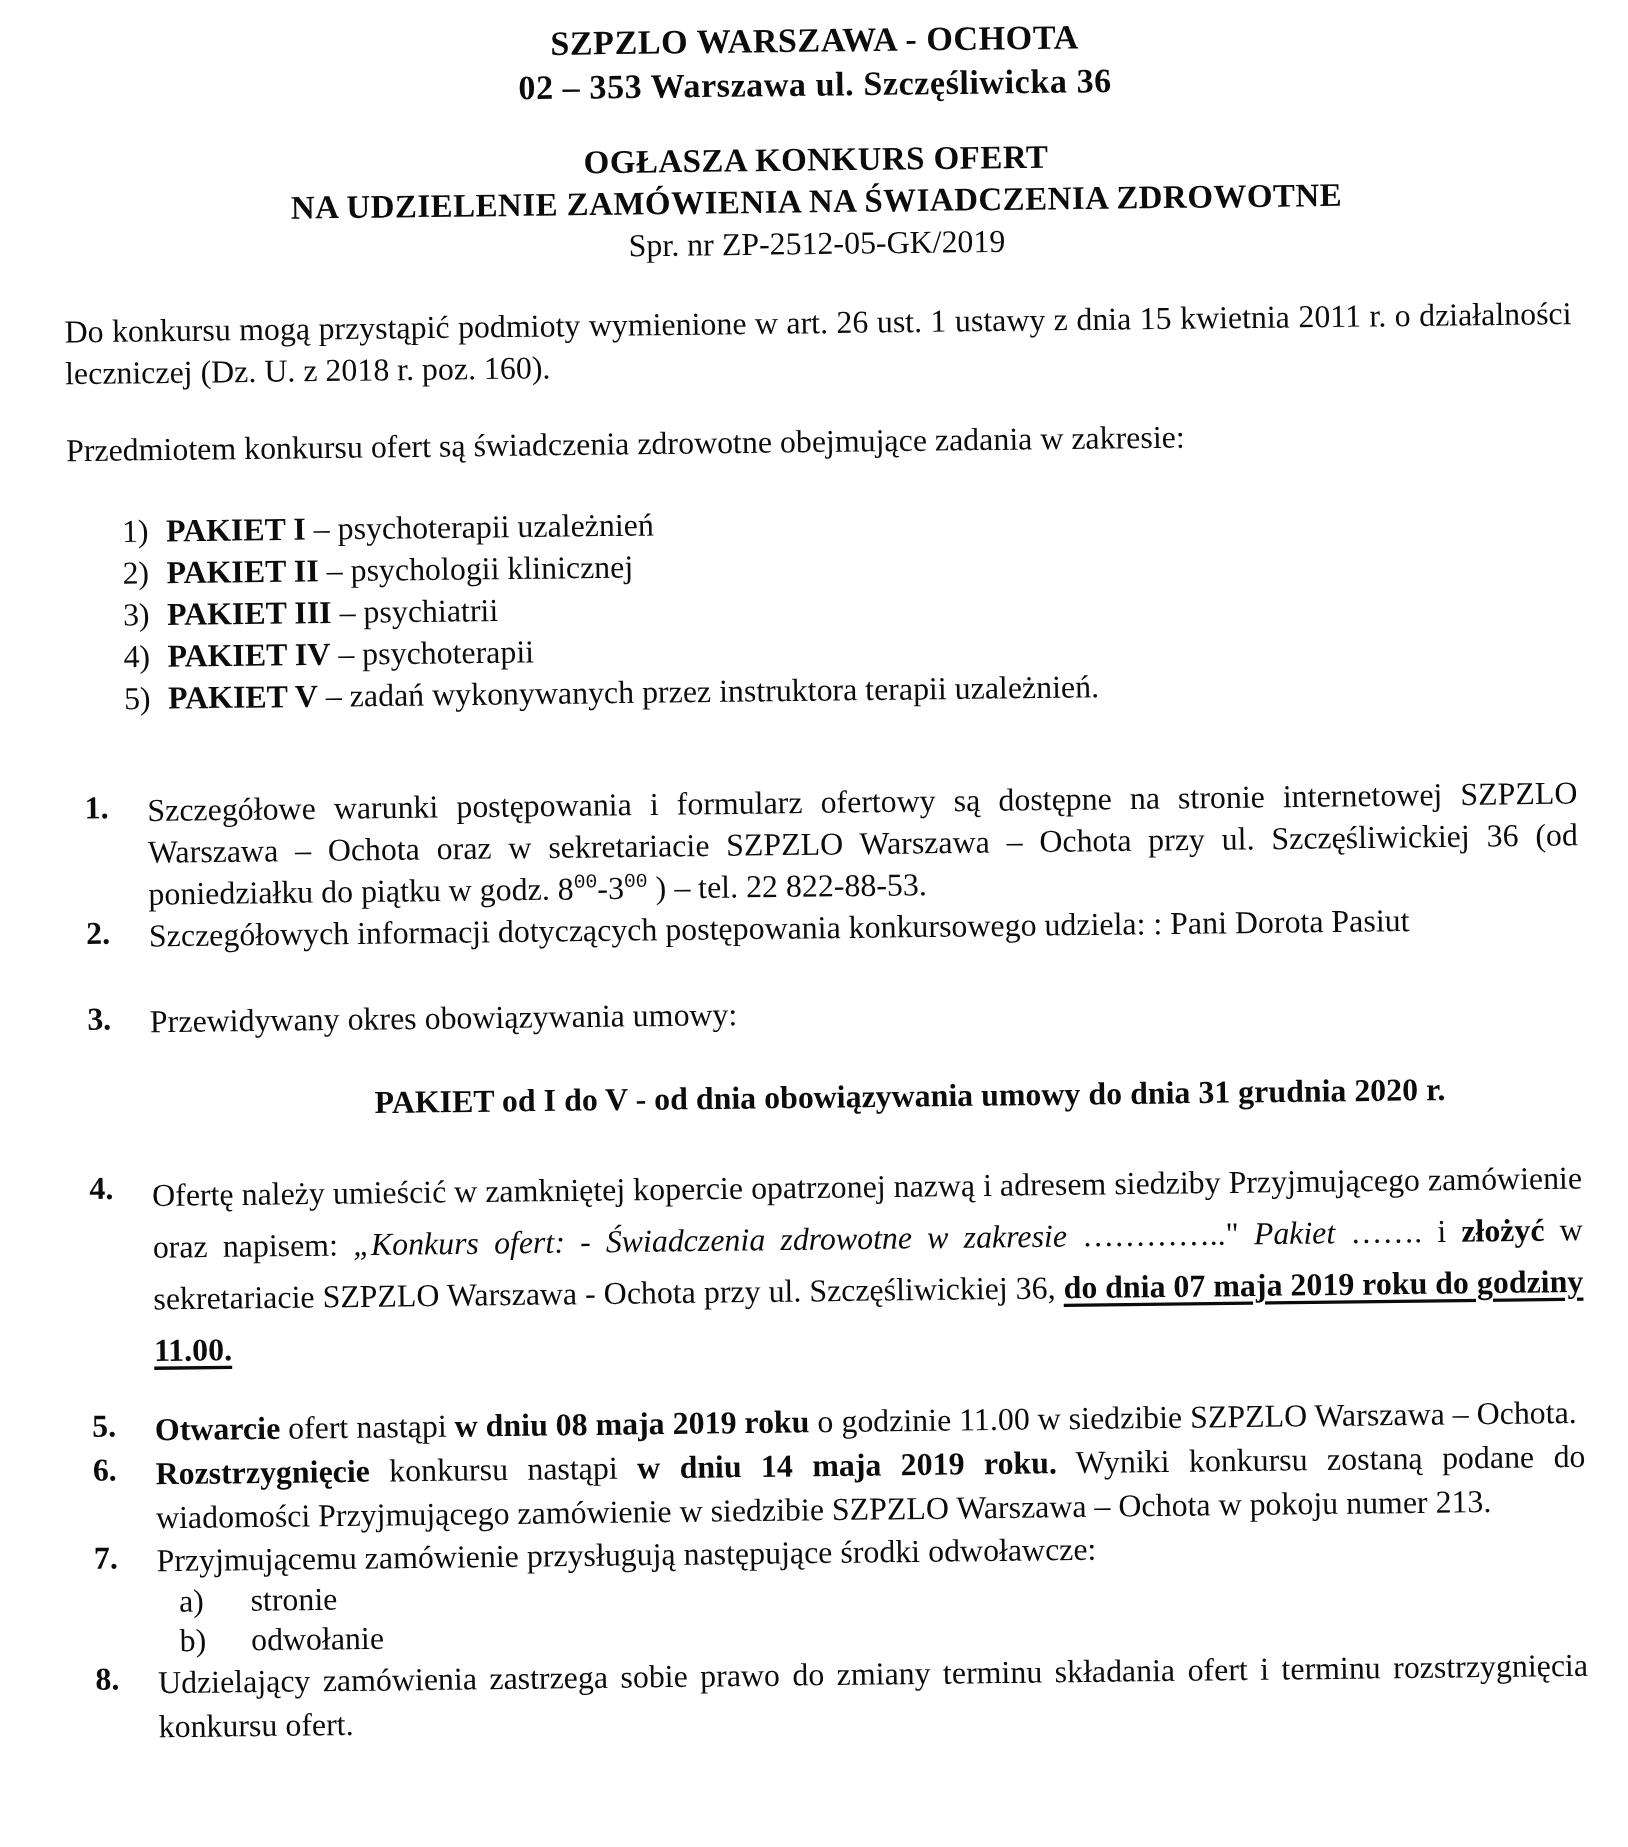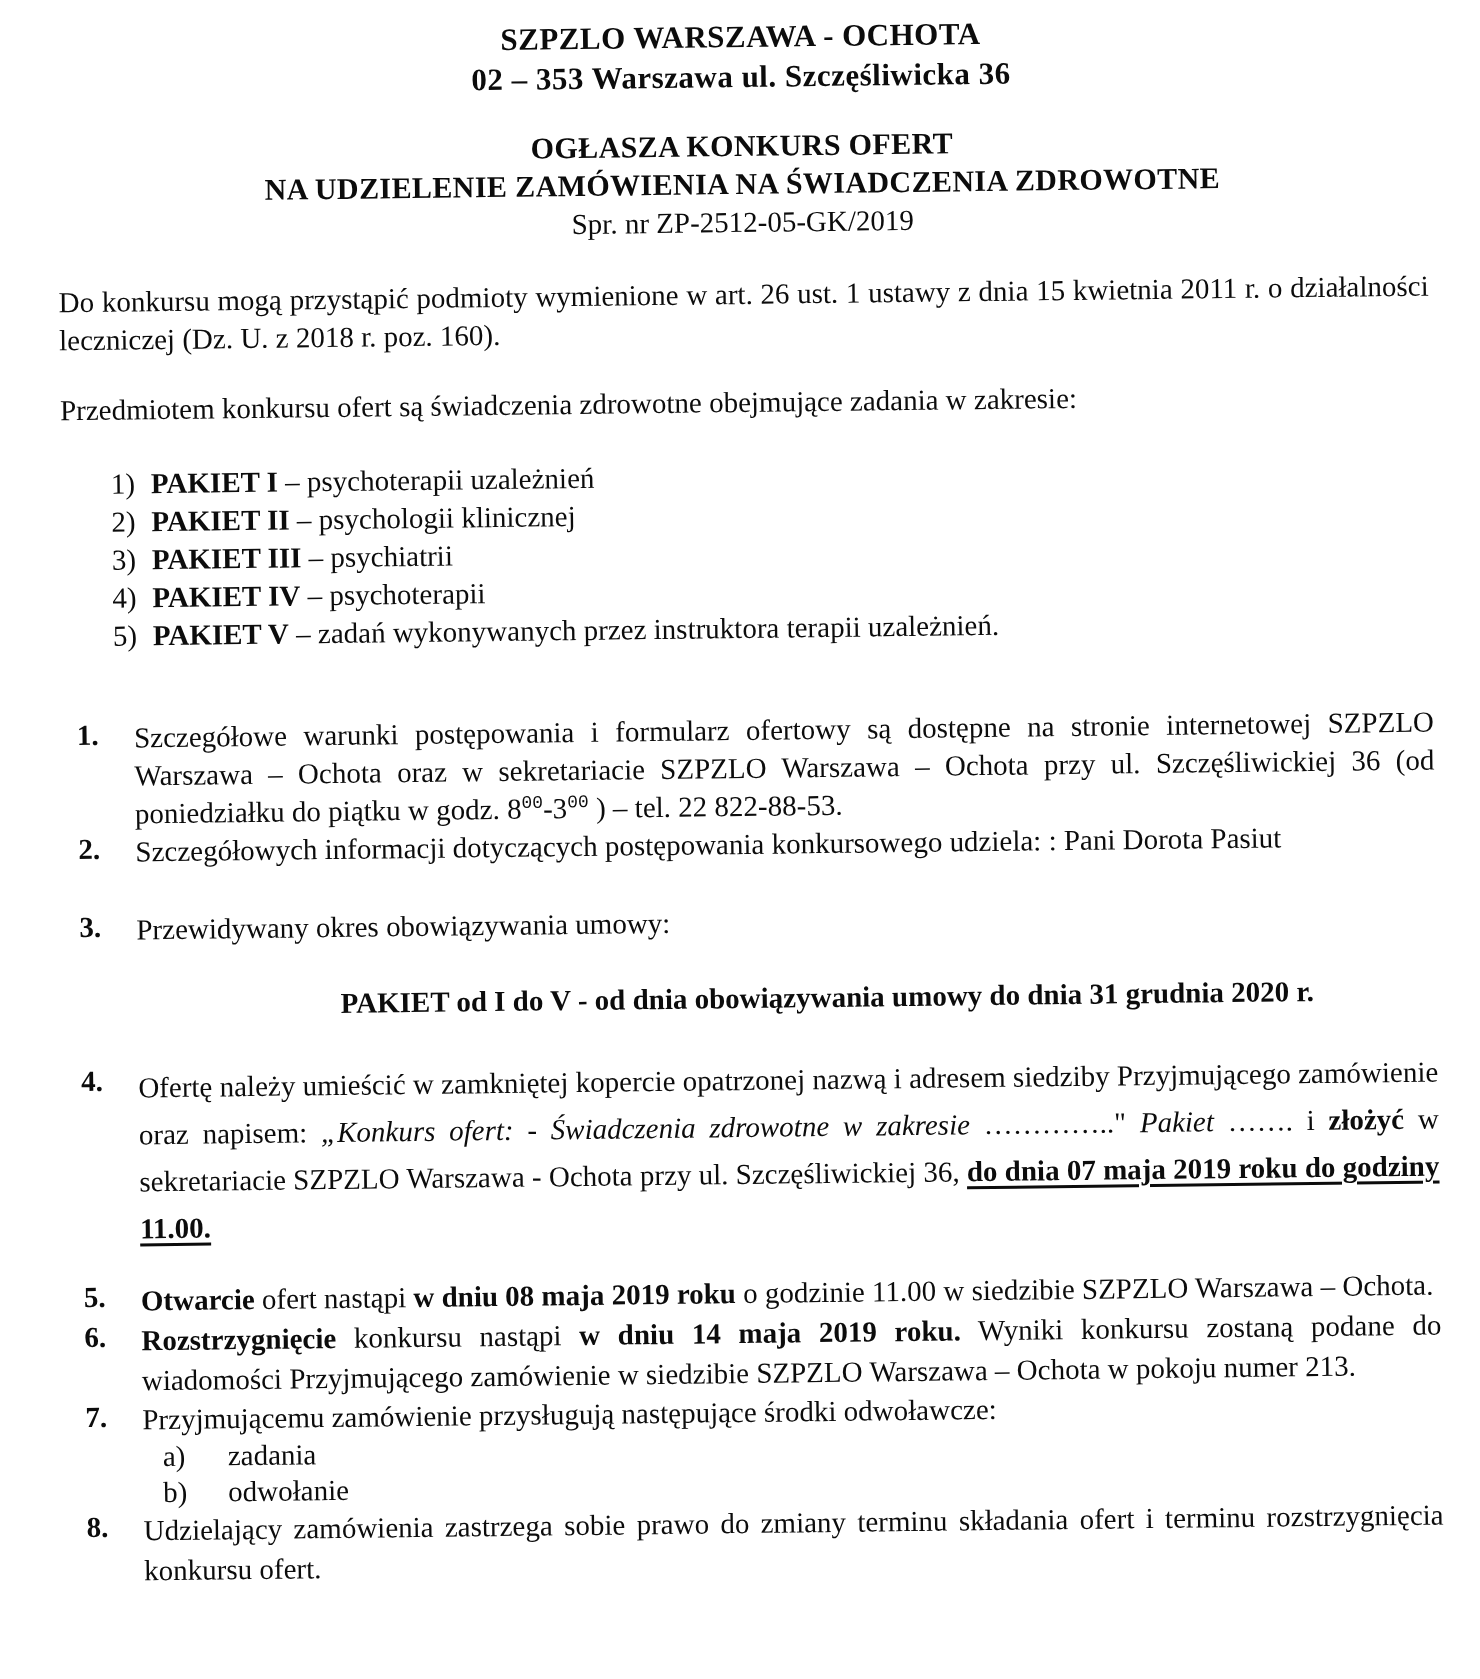--- a/index.html
+++ b/index.html
@@ -144,21 +144,21 @@
     <div class="term term-6">
       <span class="tnum">6.</span>
       <p class="tbody"><span class="bold">Rozstrzygnięcie</span><span> konkursu nastąpi </span><span class="bold">w dniu 14 maja 2019 roku.</span><span> Wyniki konkursu zostaną podane do wiadomości Przyjmującego zamówienie w siedzibie SZPZLO Warszawa – Ochota w pokoju numer 213.</span></p>
     </div>
 
     <div class="term term-7">
       <span class="tnum">7.</span>
       <p class="tbody">Przyjmującemu zamówienie przysługują następujące środki odwoławcze:</p>
     </div>
 
-    <div class="sub"><span class="snum">a)</span><span>zadania</span></div>
+    <div class="sub"><span class="snum">a)</span><span>stronie</span></div>
     <div class="sub"><span class="snum">b)</span><span>odwołanie</span></div>
 
     <div class="term term-8">
       <span class="tnum">8.</span>
       <p class="tbody">Udzielający zamówienia zastrzega sobie prawo do zmiany terminu składania ofert i terminu rozstrzygnięcia konkursu ofert.</p>
     </div>
 
   </div>
 
 </div>

